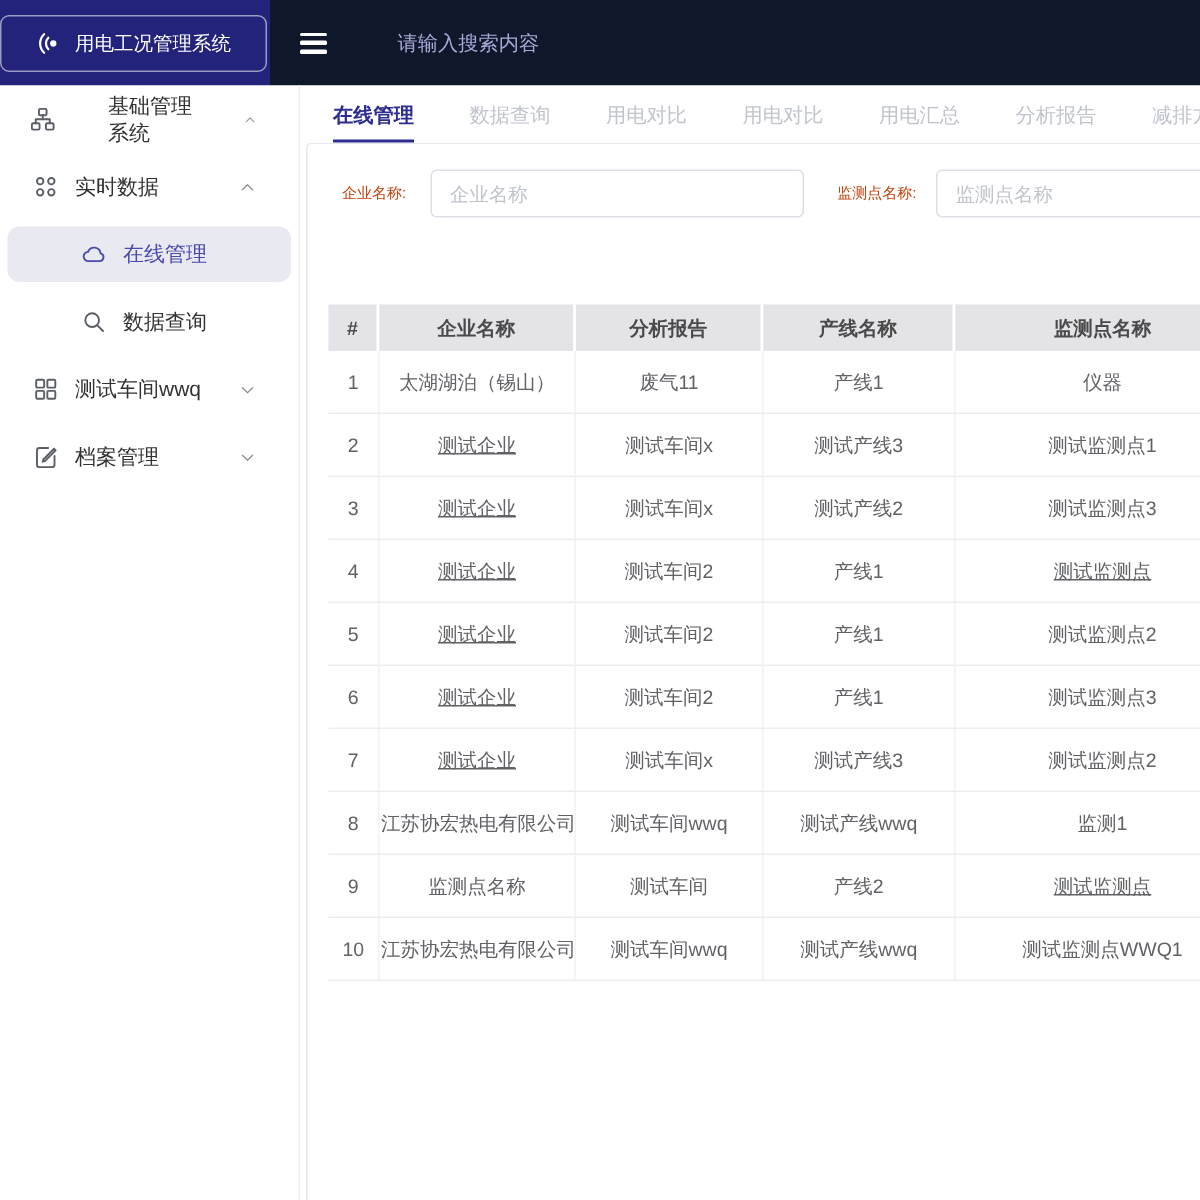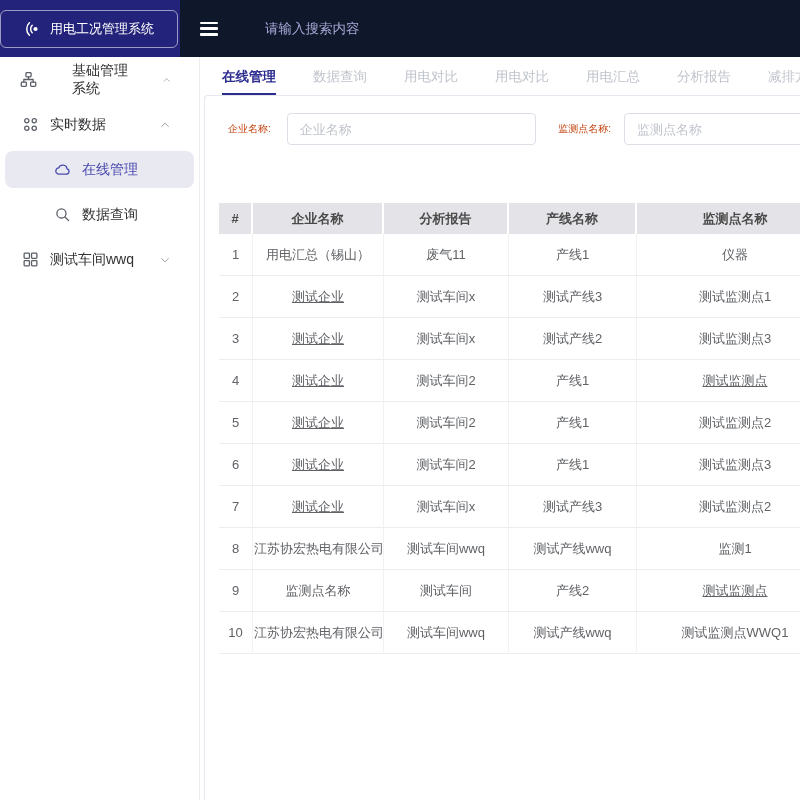--- a/index.html
+++ b/index.html
@@ -149,20 +149,34 @@
     <div class="side-item lvl2">
       <span class="icon">
         <svg viewBox="0 0 16 16" fill="none" stroke="currentColor" stroke-width="1.2" stroke-linecap="round" stroke-linejoin="round">
           <rect x="2" y="2" width="5" height="5" rx="0.8"></rect>
           <rect x="9" y="2" width="5" height="5" rx="0.8"></rect>
           <rect x="2" y="9" width="5" height="5" rx="0.8"></rect>
           <rect x="9" y="9" width="5" height="5" rx="0.8"></rect>
         </svg>
       </span>
       <span class="side-label">测试车间wwq</span>
+      <span class="arrow">
+        <svg viewBox="0 0 16 16" fill="none" stroke="currentColor" stroke-width="1.2" stroke-linecap="round" stroke-linejoin="round">
+          <path d="M3.5 6 8 10.5 12.5 6"></path>
+        </svg>
+      </span>
+    </div>
+    <div class="side-item lvl2">
+      <span class="icon">
+        <svg viewBox="0 0 16 16" fill="none" stroke="currentColor" stroke-width="1.2" stroke-linecap="round" stroke-linejoin="round">
+          <path d="M13.5 7.5v5.5a1.5 1.5 0 0 1-1.5 1.5H4a1.5 1.5 0 0 1-1.5-1.5V4A1.5 1.5 0 0 1 4 2.5h5.5"></path>
+          <path d="M6.5 9.7l6.7-6.7 1 1-6.7 6.7-1.4.4z"></path>
+        </svg>
+      </span>
+      <span class="side-label">档案管理</span>
       <span class="arrow">
         <svg viewBox="0 0 16 16" fill="none" stroke="currentColor" stroke-width="1.2" stroke-linecap="round" stroke-linejoin="round">
           <path d="M3.5 6 8 10.5 12.5 6"></path>
         </svg>
       </span>
     </div>
   </div>
 
 <div class="main">
   <div class="tabbar" id="tabbar">
@@ -194,21 +208,21 @@
             <th>#</th>
             <th>企业名称</th>
             <th>分析报告</th>
             <th>产线名称</th>
             <th>监测点名称</th>
           </tr>
         </thead>
       <tbody id="tbody">
           <tr>
             <td>1</td>
-            <td>用电汇总（锡山）</td>
+            <td>太湖湖泊（锡山）</td>
             <td>废气11</td>
             <td>产线1</td>
             <td>仪器</td>
           </tr>
           <tr>
             <td>2</td>
             <td class="cell-link">测试企业</td>
             <td>测试车间x</td>
             <td>测试产线3</td>
             <td>测试监测点1</td>

